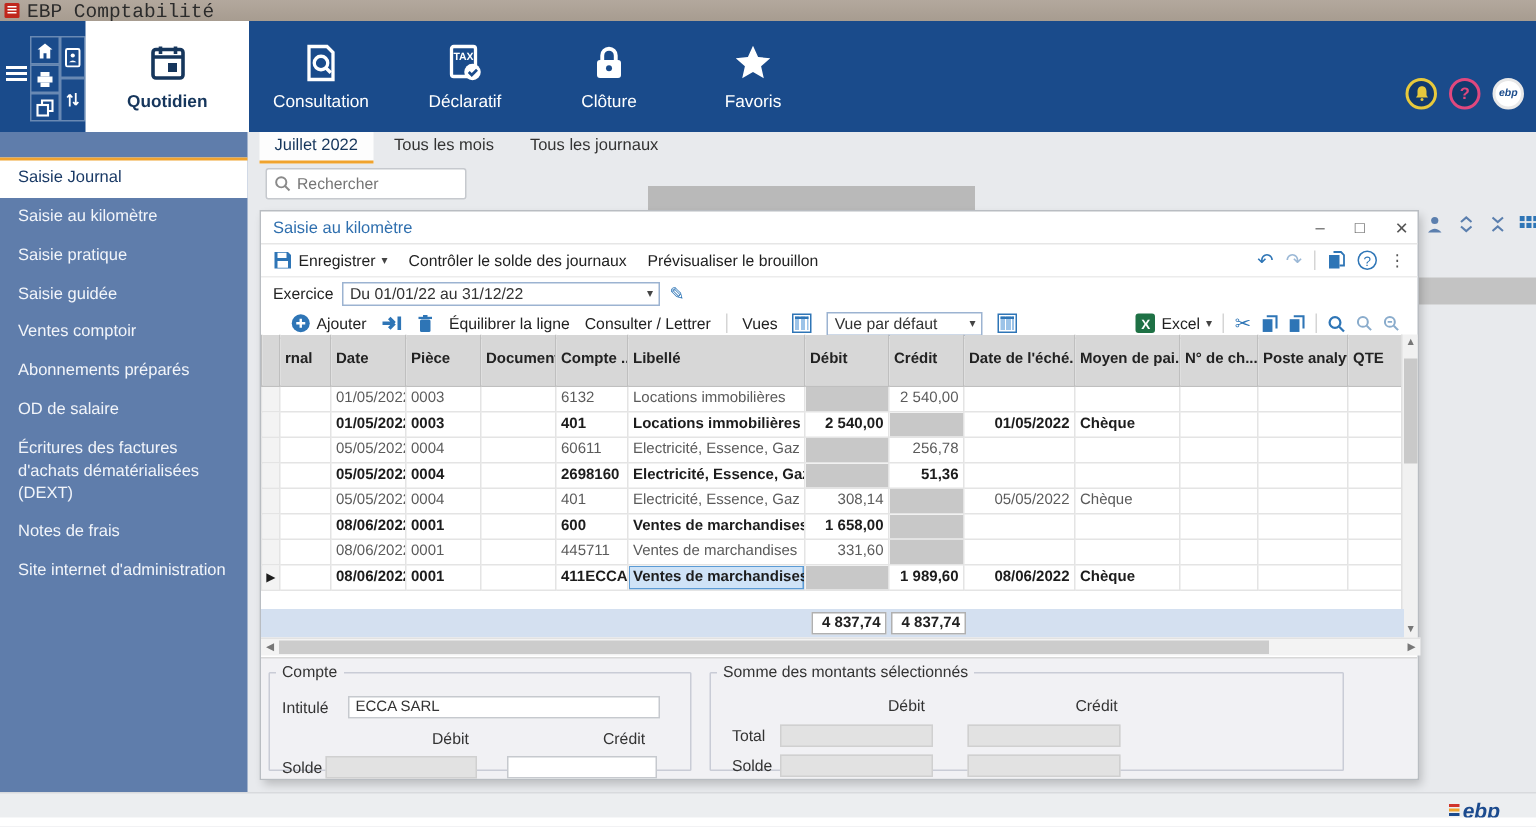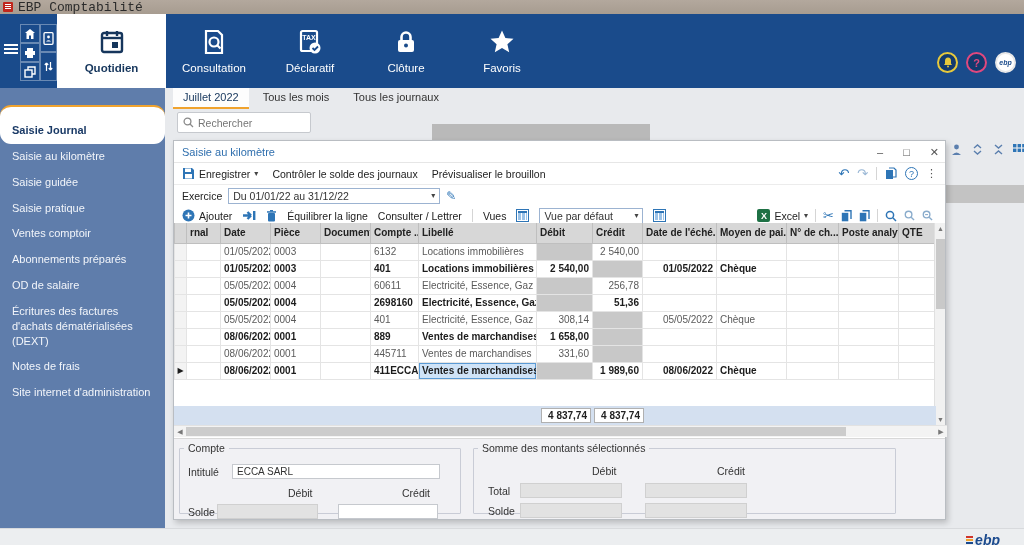--- a/index.html
+++ b/index.html
@@ -27,21 +27,21 @@
   .nav-tab svg { width:26px; height:26px; }
   #nav-right { position:absolute; right:8px; top:38px; display:flex; gap:8px; }
   .nav-circle { width:21px; height:21px; border-radius:50%; display:flex; align-items:center; justify-content:center; font-weight:bold; font-size:11px; cursor:pointer; }
   .circ-bell { background:#123a6e; border:2px solid #e7c93c; color:#e7c93c; }
   .circ-help { background:#123a6e; border:2px solid #e0487e; color:#e0487e; }
   .circ-brand { background:#fff; border:2px solid #e8e8e8; color:#1a4b8b; font-size:7px; font-style:italic; }
 
   
   #sidebar { position:absolute; left:0; top:88px; width:165px; height:440px; background:#5f7dab; padding-top:17px; }
   .side-item { padding:5px 12px 6px 12px; color:#f2f5fa; font-size:11px; line-height:1.35; cursor:pointer; }
-  .side-item.active { background:#fff; color:#1a3a66; font-weight:bold; border-top:2px solid #f0a32e; padding-top:16px;border-radius:11px; }
+  .side-item.active { background:#fff; color:#1a3a66; font-weight:normal; border-top:2px solid #f0a32e; padding-top:4px; }
 
   
   #filter-tabs { position:absolute; left:173px; top:88px; height:21px; display:flex; align-items:stretch; gap:4px; }
   .ftab { padding:3px 10px 11px 10px; color:#333; font-size:11px; cursor:pointer; }
   .ftab.active { background:#fdfdfd; color:#16365c; border-bottom:2px solid #f0a32e; }
   #filters-row-bg { position:absolute; left:165px; top:88px; width:859px; height:21px; background:#f0f1f4; border-bottom:1px solid #dfe1e5; z-index:-1; }
   #searchbox { position:absolute; left:177px; top:112px; width:134px; height:21px; background:#fff; border:1px solid #c6c9ce; border-radius:2px; display:flex; align-items:center; gap:4px; padding:0 5px; }
   #searchbox input { border:none; outline:none; width:100px; font-size:10.5px; color:#555; background:transparent; font-family:inherit; }
   .redact-bar-1 { position:absolute; left:432px; top:124px; width:218px; height:19px; background:#b9b9b9; }
   .redact-bar-2 { position:absolute; left:946px; top:185px; width:78px; height:18px; background:#c3c3c3; }
@@ -58,32 +58,32 @@
   .tb-item { display:flex; align-items:center; gap:4px; color:#222; cursor:pointer; font-size:10.5px; }
   .caret { font-size:8px; color:#444; }
   #tb1-right { position:absolute; right:8px; display:flex; align-items:center; gap:8px; color:#2e75b6; font-size:13px; }
   #tb1-right .vsep { width:1px; height:13px; background:#d5d5d5; }
   .help-circ { width:13px; height:13px; border:1px solid #2e75b6; border-radius:50%; font-size:9px; display:flex; align-items:center; justify-content:center; }
   .dots { color:#555; letter-spacing:0; font-size:11px; }
   .dlg-exercice { height:21px; display:flex; align-items:center; gap:6px; padding:0 8px; }
   .dlg-exercice .ex-label { font-size:10.5px; color:#222; }
   .ex-select { width:212px; height:16px; border:1px solid #9cb3d1; background:#fff; display:flex; align-items:center; justify-content:space-between; padding:0 4px; font-size:10.5px; color:#333; cursor:pointer; }
   .pencil { color:#2e75b6; font-size:12px; cursor:pointer; }
-  .dlg-toolbar2 { height:20px; display:flex; align-items:center; gap:10px; padding:0 8px; position:relative; border-bottom:1px solid #ececec; }
+  .dlg-toolbar2 { height:20px; display:flex; align-items:center; gap:10px; padding:0 8px; position:relative; border-bottom:1px solid #ececec;margin-left:12px; }
   .blue-ico { color:#2e75b6; }
   #tb2-right { position:absolute; right:12px; display:flex; align-items:center; gap:7px; }
   .excel-chip { width:13px; height:13px; background:#1e7145; color:#fff; font-size:9px; font-weight:bold; display:flex; align-items:center; justify-content:center; border-radius:2px; }
   .views-select { width:104px; height:16px; border:1px solid #9cb3d1; background:#fff; display:flex; align-items:center; justify-content:space-between; padding:0 4px; font-size:10.5px; color:#333; cursor:pointer; }
   .grid-ico { width:13px; height:13px; border:1px solid #2e75b6; position:relative; }
   .grid-ico:before { content:""; position:absolute; inset:1px; background:linear-gradient(#2e75b6 2px,transparent 2px), repeating-linear-gradient(90deg,#9cc3e8 0 3px,#fff 3px 4px); }
 
   
   #table-wrap { position:absolute; left:0; top:82px; width:762px; height:183px; overflow:hidden; }
   table { border-collapse:collapse; table-layout:fixed; width:762px; }
-  th { background:#d7d7d7; border:1px solid #bfbfbf; border-top:none; font-size:10px; text-align:left; padding:2px 3px; height:20px; color:#222; white-space:nowrap; overflow:hidden; }
+  th { background:#d7d7d7; border:1px solid #bfbfbf; border-top:none; font-size:10px; text-align:left; padding:2px 3px; height:34px; color:#222; white-space:nowrap; overflow:hidden; }
   td { border:1px solid #e4e4e4; font-size:10px; padding:1px 3px; height:17px; color:#5a5a5a; white-space:nowrap; overflow:hidden; background:#fff; }
   tr.bold td { color:#1c1c1c; font-weight:bold; }
   td.num { text-align:right; }
   td.gray-cell { background:#c8c8c8; }
   td.sel-cell { background:#cfe3f7; box-shadow:inset 0 0 0 1px #5b9bd5; color:#1f4e79; }
   td.marker { text-align:center; color:#222; font-size:8px; padding:0; background:#f3f3f3; }
   #vscroll { position:absolute; right:0; top:82px; width:11px; height:202px; background:#f1f1f1; border-left:1px solid #e0e0e0; }
   #vscroll .thumb { position:absolute; left:1px; top:16px; width:9px; height:70px; background:#c9c9c9; }
   #vscroll .arr { position:absolute; left:0; width:11px; height:11px; font-size:7px; color:#777; text-align:center; line-height:11px; }
   #totals-row { position:absolute; left:0; top:265px; width:762px; height:19px; background:#d4e0f0; }
@@ -212,22 +212,22 @@
           </svg>
       </div>
       <div class="nav-circle circ-help">?</div>
       <div class="nav-circle circ-brand">ebp</div>
     </div>
   </div>
 
   <div id="sidebar">
       <div class="side-item active">Saisie Journal</div>
       <div class="side-item">Saisie au kilomètre</div>
+      <div class="side-item">Saisie pratique</div>
       <div class="side-item">Saisie guidée</div>
-      <div class="side-item">Saisie pratique</div>
       <div class="side-item">Ventes comptoir</div>
       <div class="side-item">Abonnements préparés</div>
       <div class="side-item">OD de salaire</div>
       <div class="side-item">Écritures des factures d'achats dématérialisées (DEXT)</div>
       <div class="side-item">Notes de frais</div>
       <div class="side-item">Site internet d'administration</div>
     </div>
 
   <div id="filters-row-bg"></div>
   <div id="filter-tabs">
@@ -509,21 +509,21 @@
               <td></td>
               <td></td>
               <td></td>
             </tr>
             <tr class="bold">
               <td class="marker"></td>
               <td></td>
               <td>08/06/2022</td>
               <td>0001</td>
               <td></td>
-              <td>889</td>
+              <td>600</td>
               <td>Ventes de marchandises</td>
               <td class="num">1 658,00</td>
               <td class="gray-cell"></td>
               <td class="num"></td>
               <td></td>
               <td></td>
               <td></td>
               <td></td>
             </tr>
             <tr>

